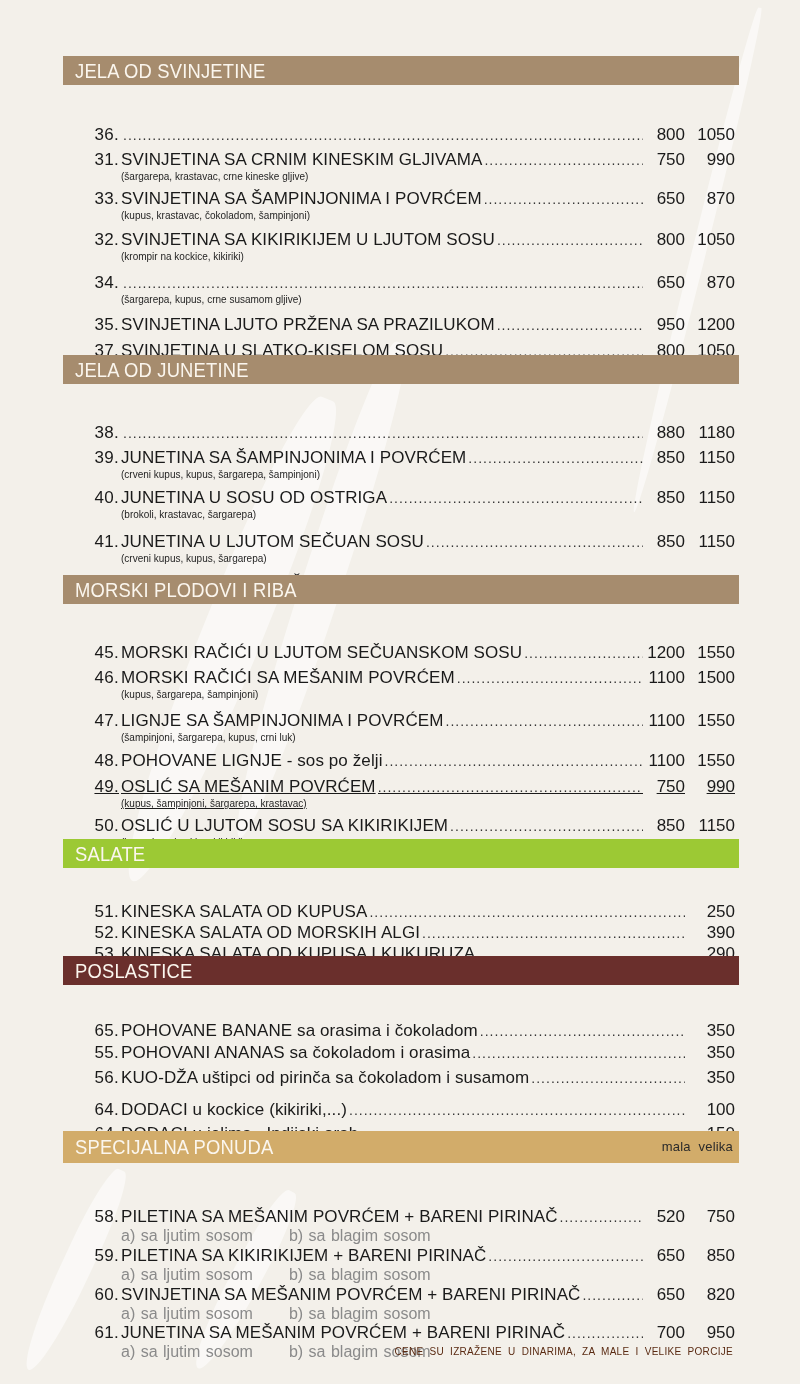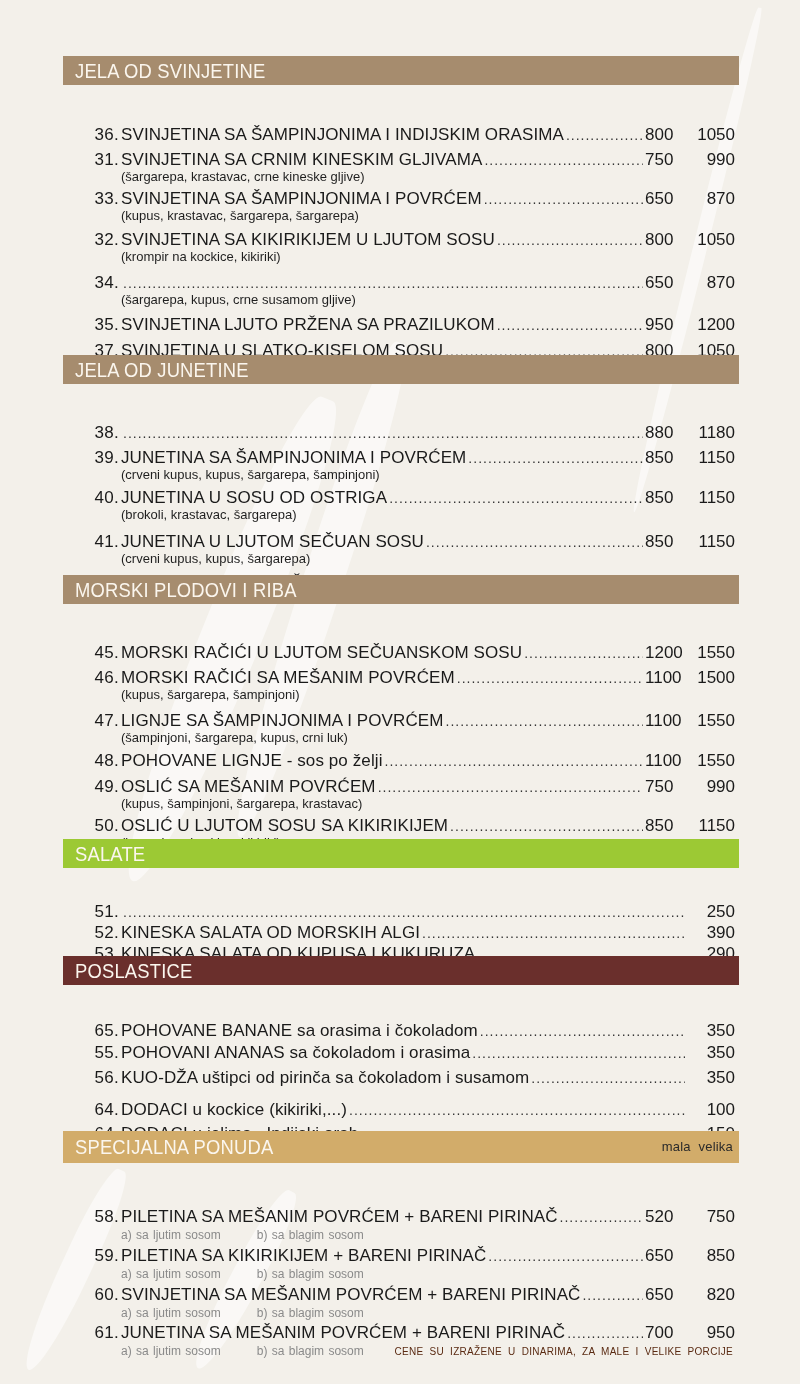--- a/index.html
+++ b/index.html
@@ -35,28 +35,28 @@
     white-space: nowrap;
     font-family: "Liberation Sans", sans-serif;
   }
   .row .num { width: 56px; text-align: right; padding-right: 2px; flex: none; letter-spacing: 0.3px;}
   .row .name { flex: none; padding-left: 0; letter-spacing: 0.1px; }
   .row .dots {
     flex: 1; overflow: hidden; margin: 0 2px; color: #333;
     font-size: 14px; letter-spacing: 1px;
   }
   .row .dots::before { content: "................................................................................................................................................"; }
-  .row .p1 { width: 40px; text-align: left; flex: none; }
+  .row .p1 { width: 40px; text-align: right; flex: none; }
   .row .p2 { width: 50px; text-align: right; flex: none; }
   .row .p-single { width: 48px; text-align: right; flex: none; }
   .sub {
-    font-size: 13px; line-height: 14px; padding-left: 58px; color: #1f1f1f;
+    font-size: 10px; line-height: 14px; padding-left: 58px; color: #1f1f1f;
     font-family: "Liberation Sans", sans-serif;
   }
-  .sub.grey { font-size: 12px; line-height: 17px; color: #8a8a8a; word-spacing: 1px; }
+  .sub.grey { font-size: 16px; line-height: 17px; color: #8a8a8a; word-spacing: 1px; }
   .sub.grey span.b { margin-left: 36px; }
   .footer {
     position: absolute; right: 67px; top: 1346px; font-size: 10px; color: #5a2a12;
     font-family: "Liberation Sans", sans-serif; letter-spacing: 0.3px; word-spacing: 3px;
   }
 </style>
 </head>
 <body>
 
 <div class="bg-stroke" style="left:690px;top:0;width:14px;height:520px;transform:rotate(14deg);"></div>
@@ -68,21 +68,20 @@
 <div class="page">
 
   <div class="section" style="top:56px;">
     <div class="hdr hdr-tan">
       <span class="title">JELA OD SVINJETINE</span>
     </div>
     <div class="items">
       <div class="item" style="top:40px;">
         <div class="row">
             <span class="num">36.</span>
-            <span class="name">SVINJETINA SA ŠAMPINJONIMA I INDIJSKIM ORASIMA</span>
             <span class="dots"></span>
             <span class="p1">800</span>
             <span class="p2">1050</span>
           </div>
       </div>
       <div class="item" style="top:65px;">
         <div class="row">
             <span class="num">31.</span>
             <span class="name">SVINJETINA SA CRNIM KINESKIM GLJIVAMA</span>
             <span class="dots"></span>
@@ -92,21 +91,21 @@
         <div class="sub">(šargarepa, krastavac, crne kineske gljive)</div>
       </div>
       <div class="item" style="top:104px;">
         <div class="row">
             <span class="num">33.</span>
             <span class="name">SVINJETINA SA ŠAMPINJONIMA I POVRĆEM</span>
             <span class="dots"></span>
             <span class="p1">650</span>
             <span class="p2">870</span>
           </div>
-        <div class="sub">(kupus, krastavac, šargarepa, šargarepa)</div>
+        <div class="sub">(kupus, krastavac, čokoladom, šampinjoni)</div>
       </div>
       <div class="item" style="top:145px;">
         <div class="row">
             <span class="num">32.</span>
             <span class="name">SVINJETINA SA KIKIRIKIJEM U LJUTOM SOSU</span>
             <span class="dots"></span>
             <span class="p1">800</span>
             <span class="p2">1050</span>
           </div>
         <div class="sub">(krompir na kockice, kikiriki)</div>
@@ -233,21 +232,21 @@
       </div>
       <div class="item" style="top:147px;">
         <div class="row">
             <span class="num">48.</span>
             <span class="name">POHOVANE LIGNJE - sos po želji</span>
             <span class="dots"></span>
             <span class="p1">1100</span>
             <span class="p2">1550</span>
           </div>
       </div>
-      <div class="item" style="top:173px;">
+      <div class="item" style="top:173px;text-decoration:underline;">
         <div class="row">
             <span class="num">49.</span>
             <span class="name">OSLIĆ SA MEŠANIM POVRĆEM</span>
             <span class="dots"></span>
             <span class="p1">750</span>
             <span class="p2">990</span>
           </div>
         <div class="sub">(kupus, šampinjoni, šargarepa, krastavac)</div>
       </div>
       <div class="item" style="top:212px;">
@@ -264,20 +263,21 @@
   </div>
 
   <div class="section" style="top:839px;">
     <div class="hdr hdr-green">
       <span class="title">SALATE</span>
     </div>
     <div class="items">
       <div class="item" style="top:34px;">
         <div class="row">
             <span class="num">51.</span>
+            <span class="name">KINESKA SALATA OD KUPUSA</span>
             <span class="dots"></span>
             <span class="p-single">250</span>
           </div>
       </div>
       <div class="item" style="top:55px;">
         <div class="row">
             <span class="num">52.</span>
             <span class="name">KINESKA SALATA OD MORSKIH ALGI</span>
             <span class="dots"></span>
             <span class="p-single">390</span>

